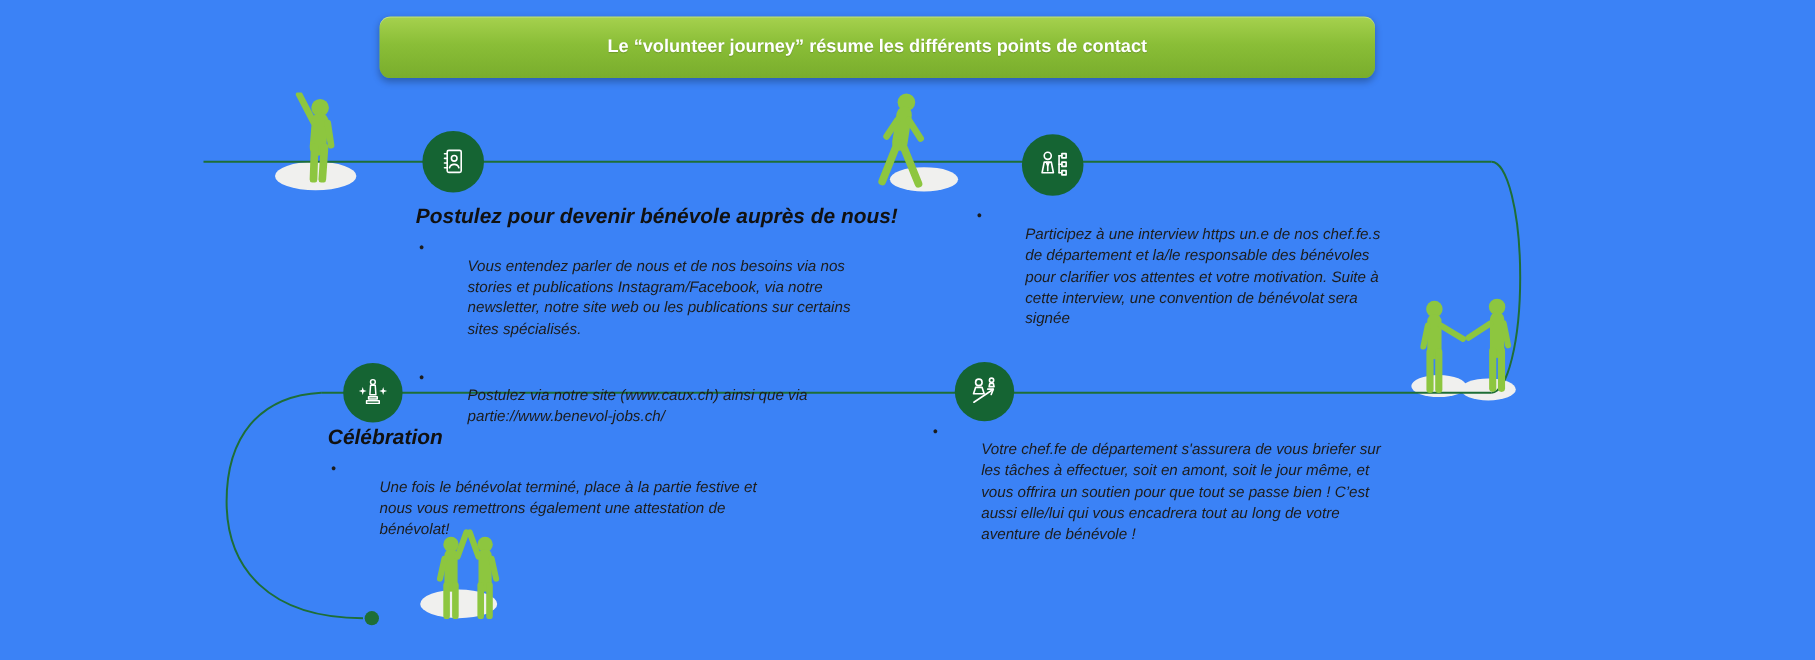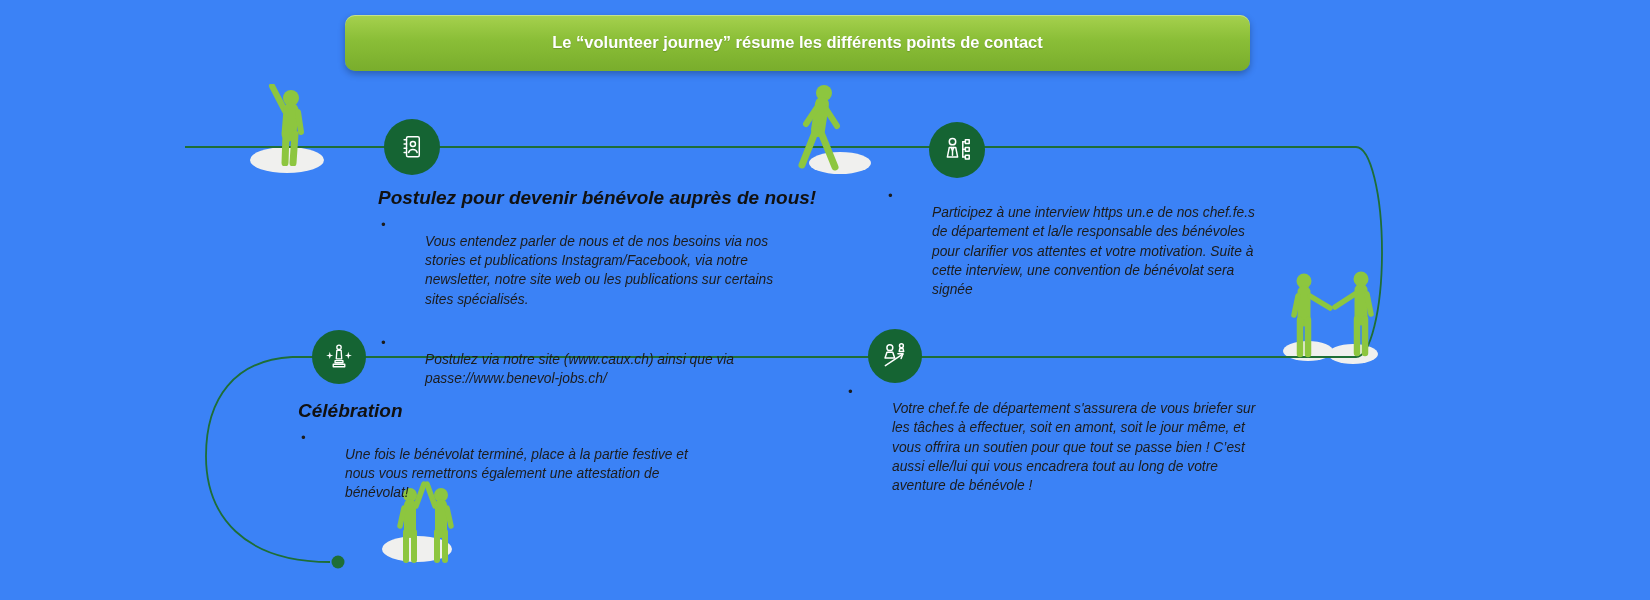--- a/index.html
+++ b/index.html
@@ -187,32 +187,32 @@
   </div>
 
   <div class="section" style="left:378px;top:187px;width:470px">
     <h2>Postulez pour devenir bénévole auprès de nous!</h2>
     <div class="bullet-row" style="width:428px">
       <span class="marker">•</span>
       <p>Vous entendez parler de nous et de nos besoins via nos stories et publications Instagram/Facebook, via notre newsletter, notre site web ou les publications sur certains sites spécialisés.</p>
     </div>
     <div class="bullet-row" style="width:428px">
       <span class="marker">•</span>
-      <p>Postulez via notre site (www.caux.ch) ainsi que via passe://www.benevol-jobs.ch/</p>
+      <p>Postulez via notre site (www.caux.ch) ainsi que via partie://www.benevol-jobs.ch/</p>
     </div>
   </div>
 
   <div class="section" style="left:885px;top:187px;width:395px">
     <div class="bullet-row" style="width:388px">
       <span class="marker">•</span>
       <p>Participez à une interview https un.e de nos chef.fe.s de département et la/le responsable des bénévoles pour clarifier vos attentes et votre motivation. Suite à cette interview, une convention de bénévolat sera signée</p>
     </div>
   </div>
 
-  <div class="section" style="left:298px;top:400px;width:440px">
+  <div class="section" style="left:298px;top:388px;width:440px">
     <h2>Célébration</h2>
     <div class="bullet-row" style="width:420px">
       <span class="marker">•</span>
       <p>Une fois le bénévolat terminé, place à la partie festive et nous vous remettrons également une attestation de bénévolat!</p>
     </div>
   </div>
 
   <div class="section" style="left:845px;top:383px;width:450px">
     <div class="bullet-row" style="width:442px">
       <span class="marker">•</span>

